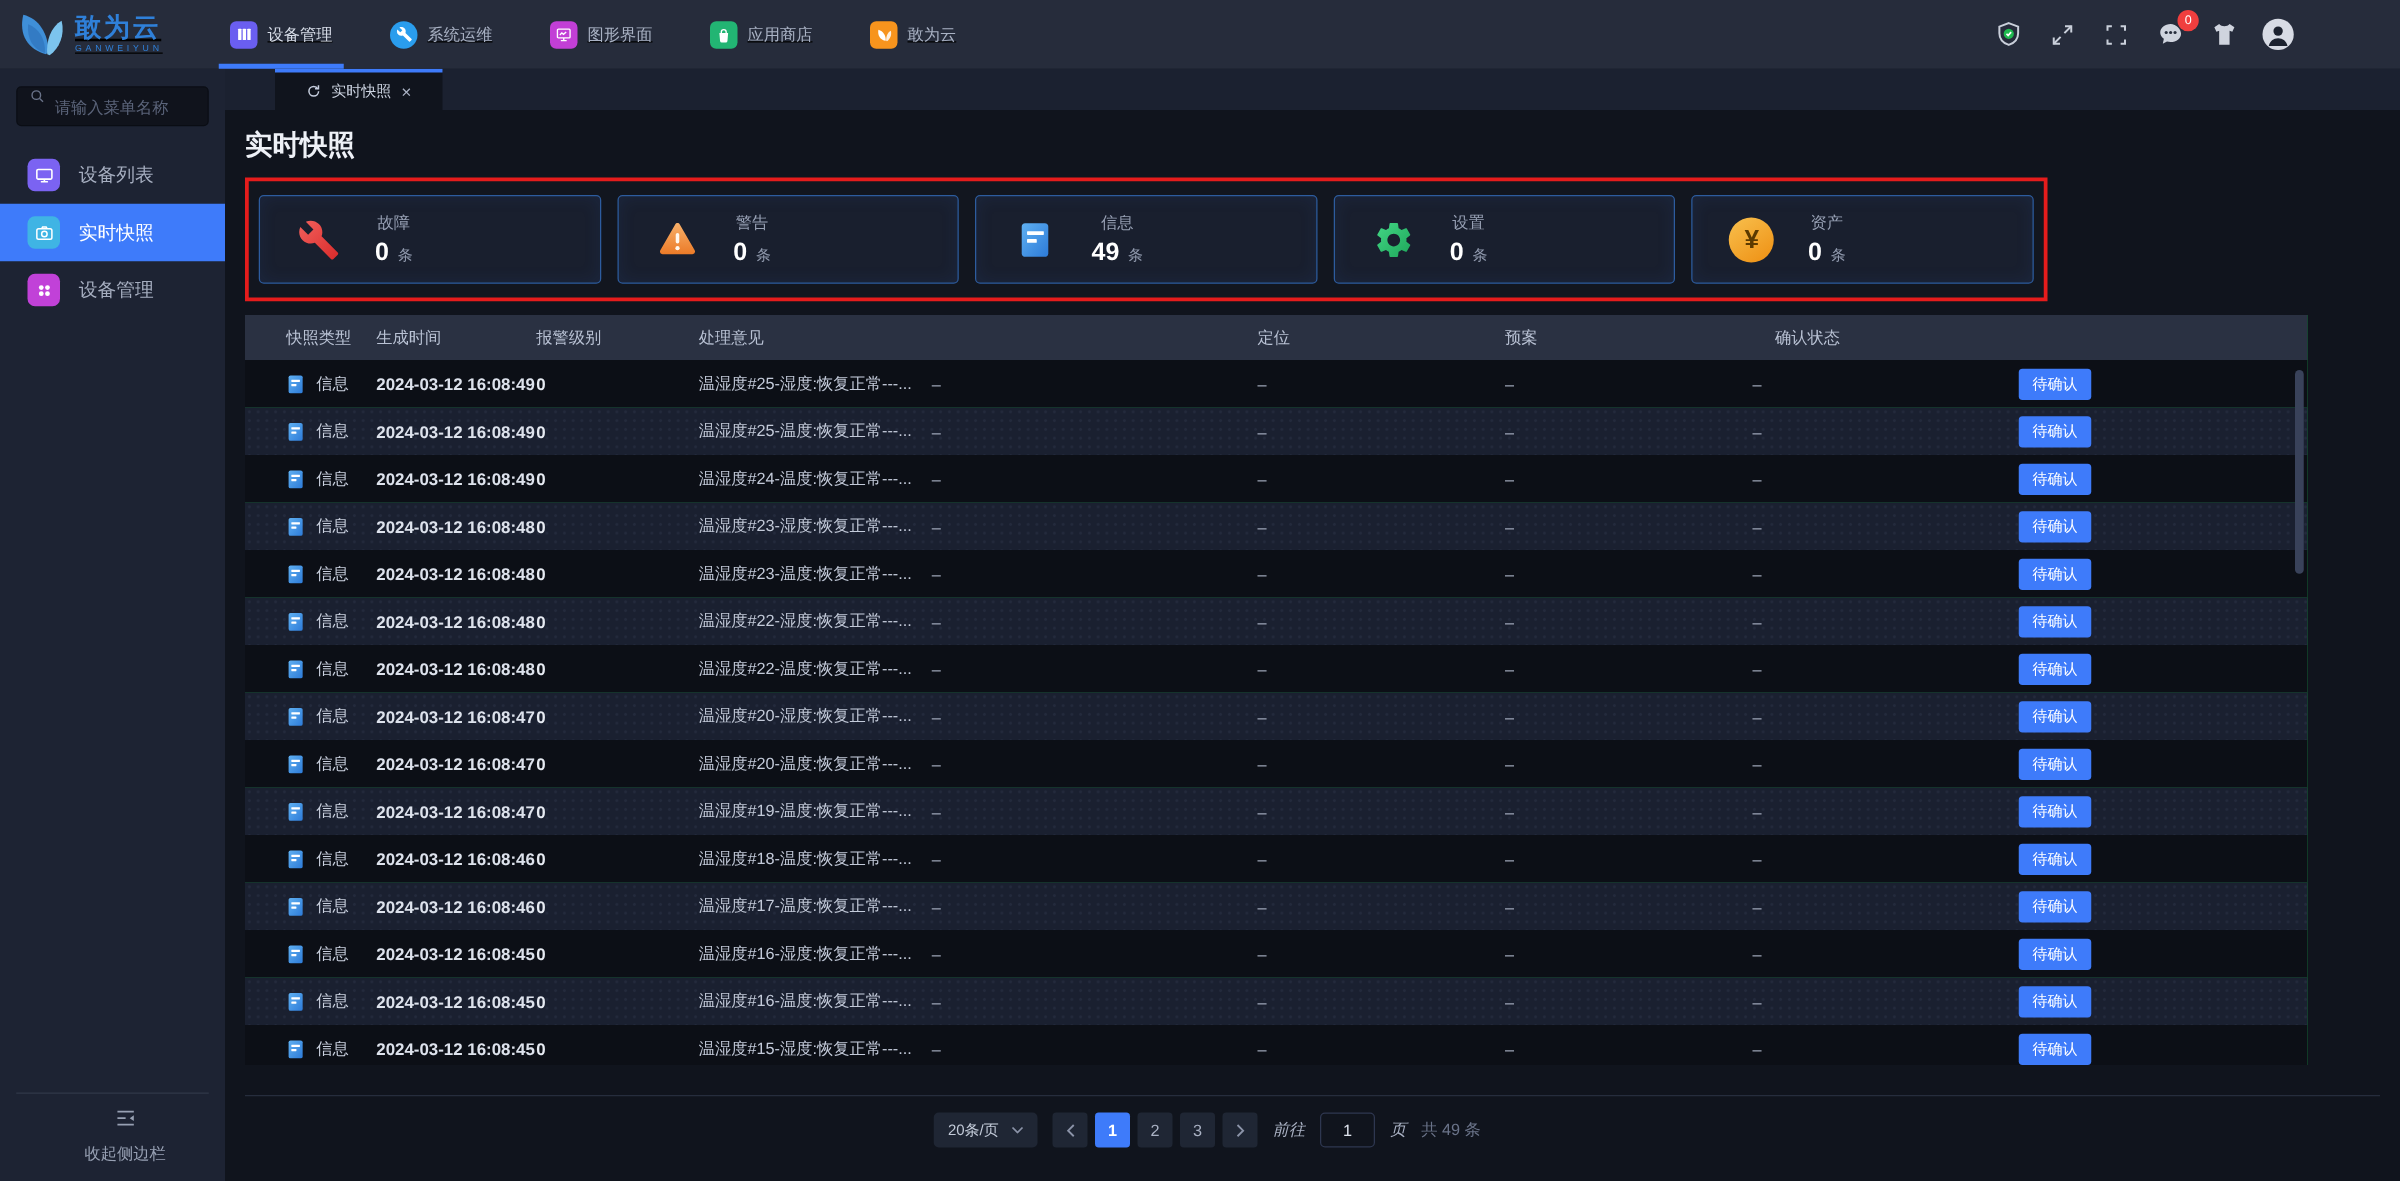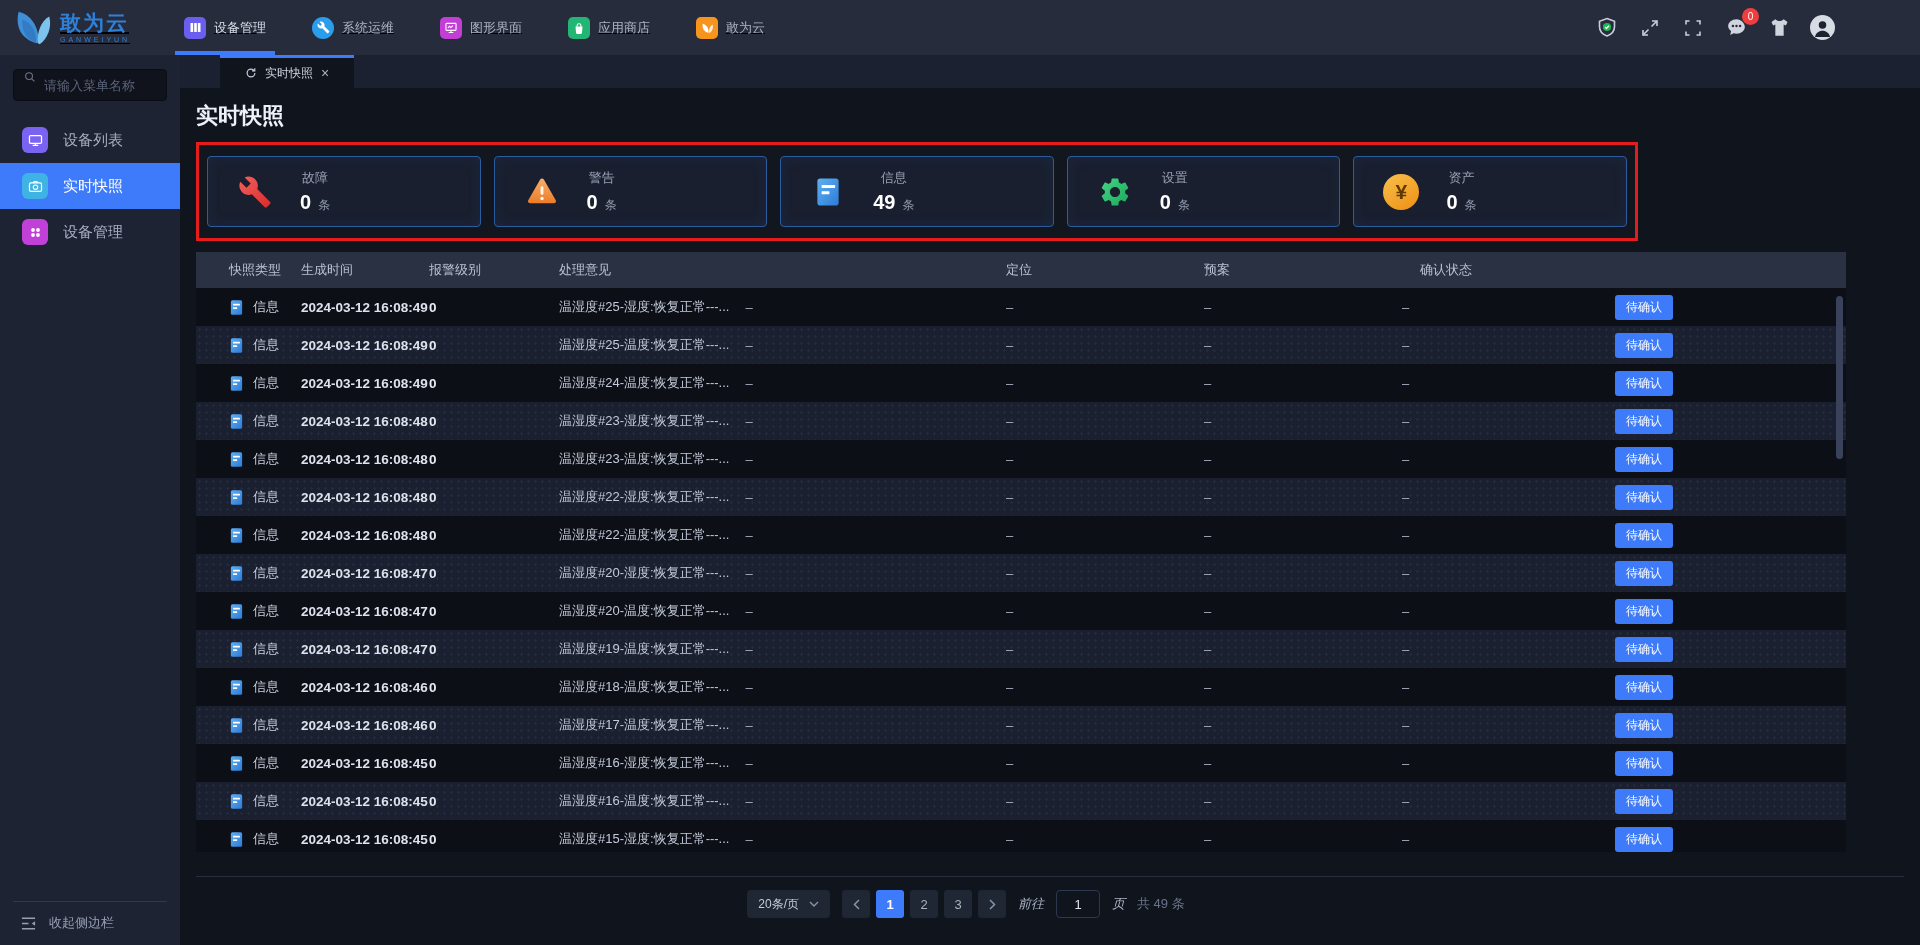--- a/index.html
+++ b/index.html
@@ -36,21 +36,21 @@
   .search-box input { background:transparent; border:none; outline:none; color:#aeb6c7; font-size:13px; width:100%; }
   .search-box input::placeholder { color:#5a6379; }
   .side-menu { margin-top:16px; }
   .side-item { height:46px; display:flex; align-items:center; padding-left:22px; gap:15px; position:relative; cursor:pointer; }
   .side-item.active { background:#3e7bfa; }
   .side-label { font-size:15px; color:#a6aec0; }
   .side-item.active .side-label { color:#fff; }
   .side-icon { width:26px; height:26px; border-radius:6px; display:flex; align-items:center; justify-content:center; flex-shrink:0; }
   .sidebar-footer { position:absolute; bottom:0; left:0; right:0; padding-bottom:13px; }
   .footer-divider { margin:0 13px 12px; border-top:1px solid #313949; }
-  .collapse-row { display:flex; align-items:center; gap:12px; padding-left:20px; color:#97a0b3; font-size:13px; cursor:pointer; }
+  .collapse-row { display:flex; align-items:center; gap:12px; padding-left:20px; color:#97a0b3; font-size:13px; cursor:pointer;flex-direction:column; }
 
   .main { flex:1; position:relative; background:#10141d; }
   .tabbar { height:33px; background:#1b2130; display:flex; }
   .tab { margin-left:40px; width:134px; background:#10141d; border-top:3px solid #3e7bfa;
     display:flex; align-items:center; justify-content:center; gap:8px; color:#ccd3e0; font-size:12px; cursor:pointer; }
   .tab-close { color:#aab2c4; font-size:14px; line-height:1; cursor:pointer; }
 
   .content { padding:0 16px; }
   .page-title { margin-top:13px; font-size:22px; font-weight:bold; color:#eef1f7; height:30px; line-height:30px; }
 

